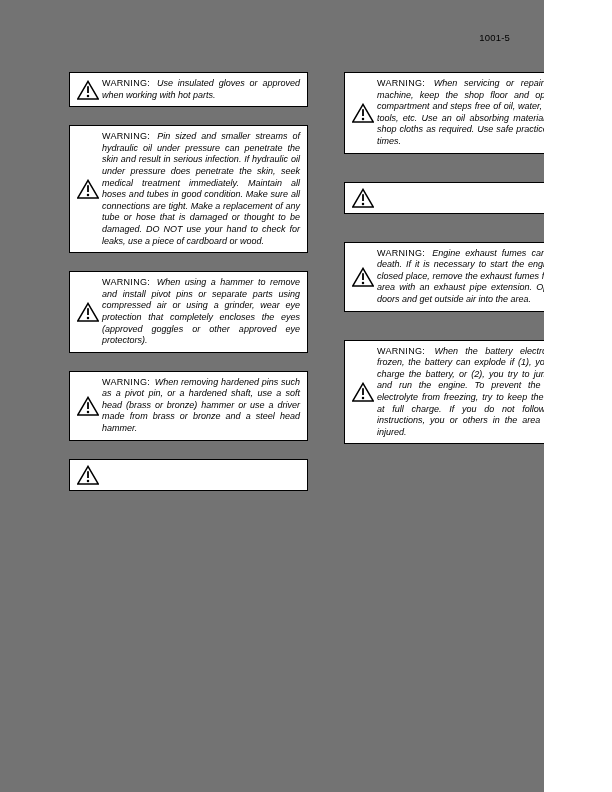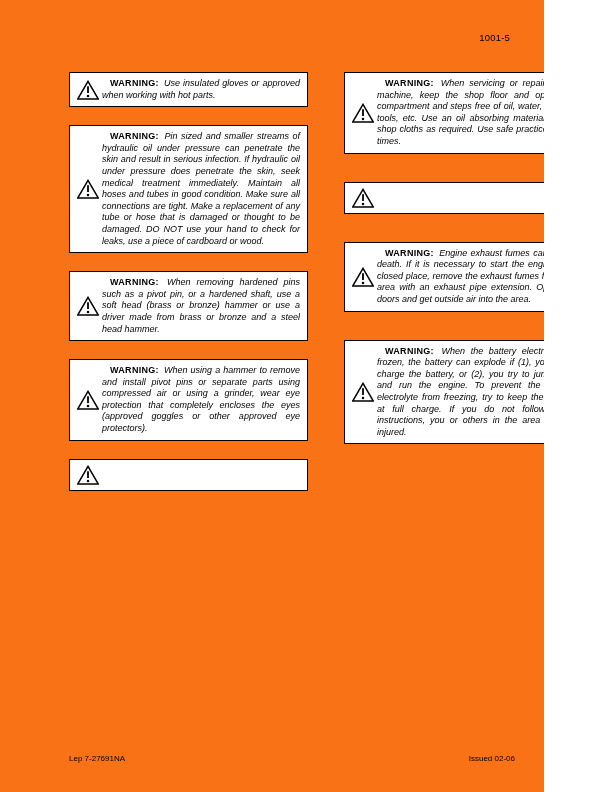--- a/index.html
+++ b/index.html
@@ -1,21 +1,21 @@
 <!DOCTYPE html>
 <html><head>
 <meta charset="utf-8">
 <style>
   * { box-sizing: border-box; }
   html, body { margin: 0; padding: 0; background: #ffffff; }
   .page {
     position: relative;
     width: 544px;
     height: 792px;
-    background: #f97316;
+    background: #737373;
     font-family: "Liberation Sans", sans-serif;
     color: #000000;
     overflow: hidden;
   }
   .page-number {
     position: absolute;
     top: 32px;
     right: 34px;
     font-size: 9.5px;
     letter-spacing: 0.2px;
@@ -46,24 +46,23 @@
   .wtext {
     margin: 0;
     flex: 1;
     font-size: 9px;
     line-height: 11.6px;
     font-style: italic;
     text-align: justify;
   }
   .wlabel {
     font-style: normal;
-    font-weight: bold;
+    font-weight: normal;
     margin-right: 2px;
     letter-spacing: 0.3px;
-    margin-left: 8px;
   }
   .footer {
     position: absolute;
     left: 69px;
     right: 29px;
     bottom: 29px;
     display: flex;
     justify-content: space-between;
     font-size: 8px;
   }
@@ -101,32 +100,32 @@
     </div>
 
     <div class="wbox">
       <span class="wicon">
         <svg width="22" height="20" viewBox="0 0 22 20" aria-hidden="true">
           <path d="M11 1.4 L21.2 18.9 L0.8 18.9 Z" fill="none" stroke="#000" stroke-width="1.5"></path>
           <rect x="10.1" y="6.2" width="1.8" height="6.8" fill="#000"></rect>
           <circle cx="11" cy="16" r="1.25" fill="#000"></circle>
         </svg>
       </span>
-      <p class="wtext"><b class="wlabel">WARNING:</b> <span>When removing hardened pins such as a pivot pin, or a hardened shaft, use a soft head (brass or bronze) hammer or use a driver made from brass or bronze and a steel head hammer.</span></p>
+      <p class="wtext"><b class="wlabel">WARNING:</b> <span>When using a hammer to remove and install pivot pins or separate parts using compressed air or using a grinder, wear eye protection that completely encloses the eyes (approved goggles or other approved eye protectors).</span></p>
     </div>
 
     <div class="wbox">
       <span class="wicon">
         <svg width="22" height="20" viewBox="0 0 22 20" aria-hidden="true">
           <path d="M11 1.4 L21.2 18.9 L0.8 18.9 Z" fill="none" stroke="#000" stroke-width="1.5"></path>
           <rect x="10.1" y="6.2" width="1.8" height="6.8" fill="#000"></rect>
           <circle cx="11" cy="16" r="1.25" fill="#000"></circle>
         </svg>
       </span>
-      <p class="wtext"><b class="wlabel">WARNING:</b> <span>When using a hammer to remove and install pivot pins or separate parts using compressed air or using a grinder, wear eye protection that completely encloses the eyes (approved goggles or other approved eye protectors).</span></p>
+      <p class="wtext"><b class="wlabel">WARNING:</b> <span>When removing hardened pins such as a pivot pin, or a hardened shaft, use a soft head (brass or bronze) hammer or use a driver made from brass or bronze and a steel head hammer.</span></p>
     </div>
 
     <div class="wbox">
       <span class="wicon">
         <svg width="22" height="20" viewBox="0 0 22 20" aria-hidden="true">
           <path d="M11 1.4 L21.2 18.9 L0.8 18.9 Z" fill="none" stroke="#000" stroke-width="1.5"></path>
           <rect x="10.1" y="6.2" width="1.8" height="6.8" fill="#000"></rect>
           <circle cx="11" cy="16" r="1.25" fill="#000"></circle>
         </svg>
       </span>
@@ -174,18 +173,14 @@
           <path d="M11 1.4 L21.2 18.9 L0.8 18.9 Z" fill="none" stroke="#000" stroke-width="1.5"></path>
           <rect x="10.1" y="6.2" width="1.8" height="6.8" fill="#000"></rect>
           <circle cx="11" cy="16" r="1.25" fill="#000"></circle>
         </svg>
       </span>
       <p class="wtext"><b class="wlabel">WARNING:</b> <span>When the battery electrolyte is frozen, the battery can explode if (1), you try to charge the battery, or (2), you try to jump start and run the engine. To prevent the battery electrolyte from freezing, try to keep the battery at full charge. If you do not follow these instructions, you or others in the area can be injured.</span></p>
     </div>
 
   </div>
 
-  <div class="footer">
-    <span>Lep 7-27691NA</span>
-    <span>Issued 02-06</span>
-  </div>
 
 </div>
 
 </body></html>

